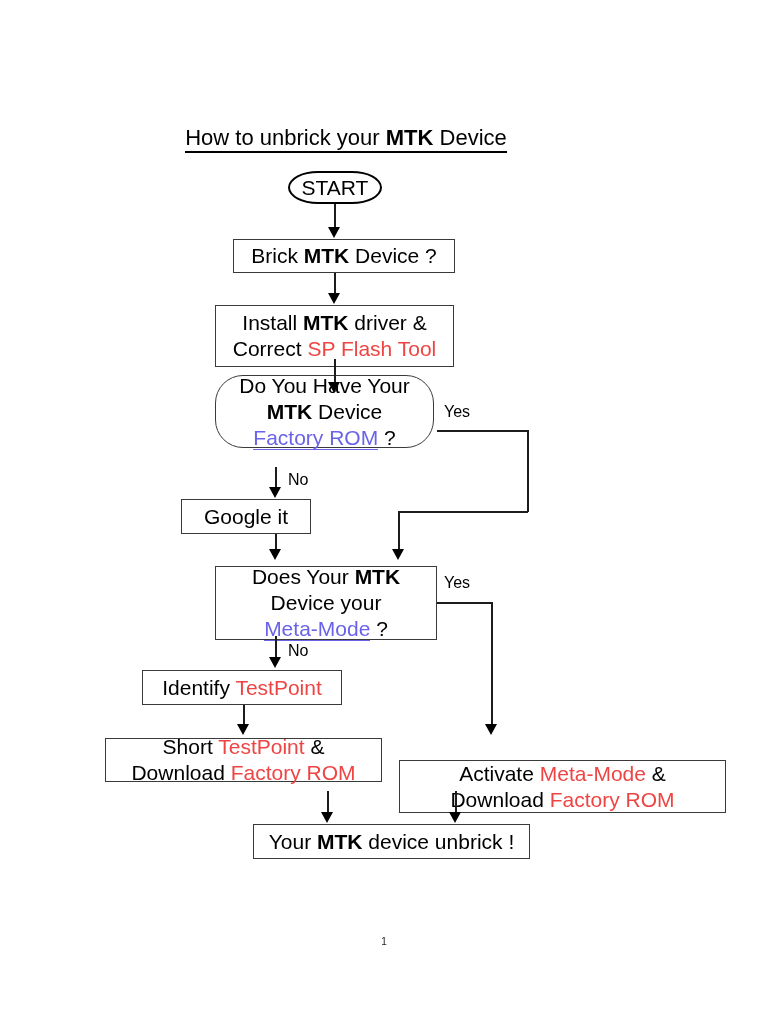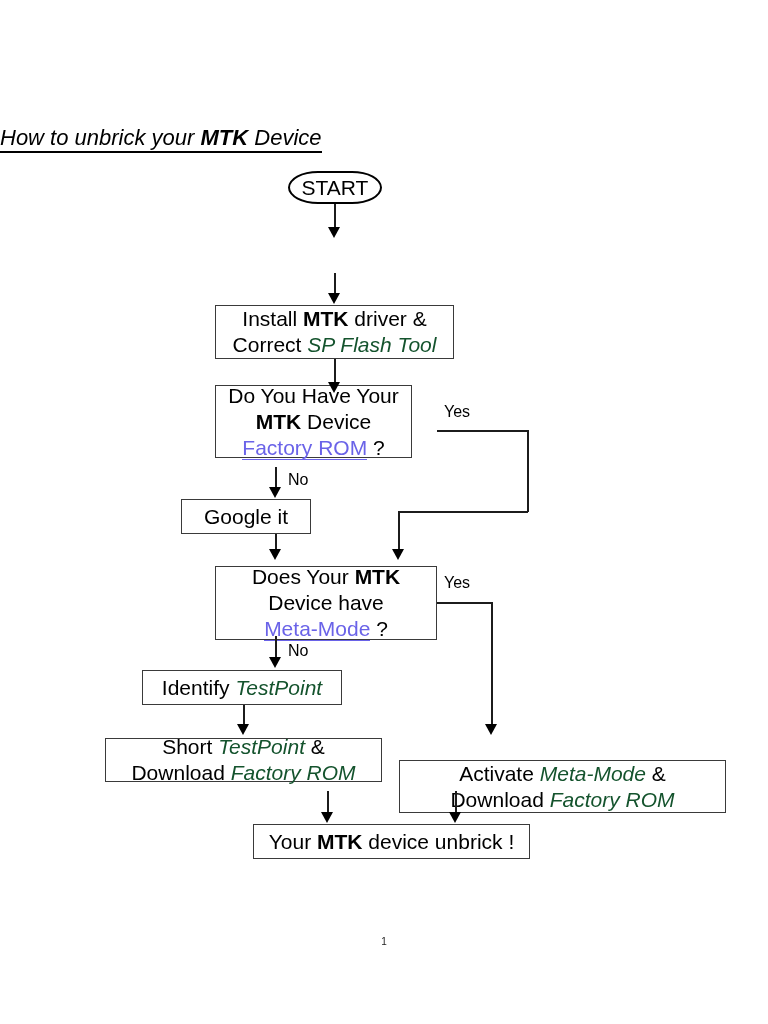--- a/index.html
+++ b/index.html
@@ -23,31 +23,31 @@
     height: 1024px;
     background: #ffffff;
   }
 
   
   .title {
     position: absolute;
     left: 0;
     top: 124px;
     width: 692px;
+    text-align: center;
     font-size: 22px;
     line-height: 28px;
     white-space: nowrap;
-    font-style: italic;
   }
   .title .t-inner {
     border-bottom: 2px solid #000;
     padding-bottom: 1px;
   }
   .bold { font-weight: bold; }
-  .blue { color: #14532d; font-style: italic; }
+  .blue { color: #ef4444; }
   .blue-u { color: #6A63E8; border-bottom: 1px solid #6A63E8; }
 
   
   .node {
     position: absolute;
     box-sizing: border-box;
     border: 1.5px solid #3a3a3a;
     background: #ffffff;
     display: flex;
     flex-direction: column;
@@ -105,39 +105,42 @@
 <div id="page">
 
   <div class="title">
     <span class="t-inner"><span>How to unbrick your </span><span class="bold">MTK</span><span> Device</span></span>
   </div>
 
   <div class="node start" style="left:288px; top:171px; width:94px; height:33px;justify-content:center;">
     <span class="ln">START</span>
   </div>
 
-
-  <div class="node" style="left:215px; top:305px; width:239px; height:54px;">
+  <div class="node" style="left:233px; top:239px; width:222px; height:34px;">
+    <span class="ln"><span>Brick </span><span class="bold">MTK</span><span> Device ?</span></span>
+  </div>
+
+  <div class="node" style="left:215px; top:305px; width:239px; height:62px;">
     <span class="ln"><span>Install </span><span class="bold">MTK</span><span> driver &amp;</span></span>
     <span class="ln"><span>Correct </span><span class="blue">SP Flash Tool</span></span>
   </div>
 
-  <div class="node" style="left:215px; top:385px; width:197px; height:73px;">
+  <div class="node" style="left:215px; top:375px; width:219px; height:73px;border-radius:28px;">
     <span class="ln">Do You Have Your</span>
     <span class="ln"><span class="bold">MTK</span><span> Device</span></span>
     <span class="ln"><span class="blue-u">Factory ROM</span><span> ?</span></span>
   </div>
 
   <div class="node" style="left:181px; top:499px; width:130px; height:35px;">
     <span class="ln">Google it</span>
   </div>
 
   <div class="node" style="left:215px; top:566px; width:222px; height:74px;">
     <span class="ln"><span>Does Your </span><span class="bold">MTK</span></span>
-    <span class="ln">Device have</span>
+    <span class="ln">Device your</span>
     <span class="ln"><span class="blue-u">Meta-Mode</span><span> ?</span></span>
   </div>
 
   <div class="node" style="left:142px; top:670px; width:200px; height:35px;">
     <span class="ln"><span>Identify </span><span class="blue">TestPoint</span></span>
   </div>
 
   <div class="node" style="left:105px; top:738px; width:277px; height:44px;">
     <span class="ln"><span>Short </span><span class="blue">TestPoint</span><span> &amp;</span></span>
     <span class="ln"><span>Download </span><span class="blue">Factory ROM</span></span>

